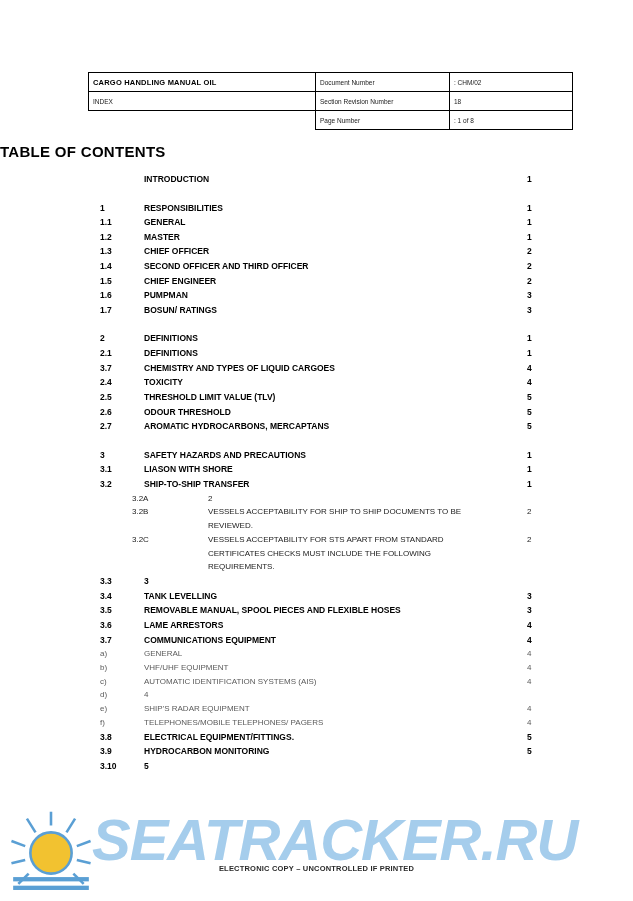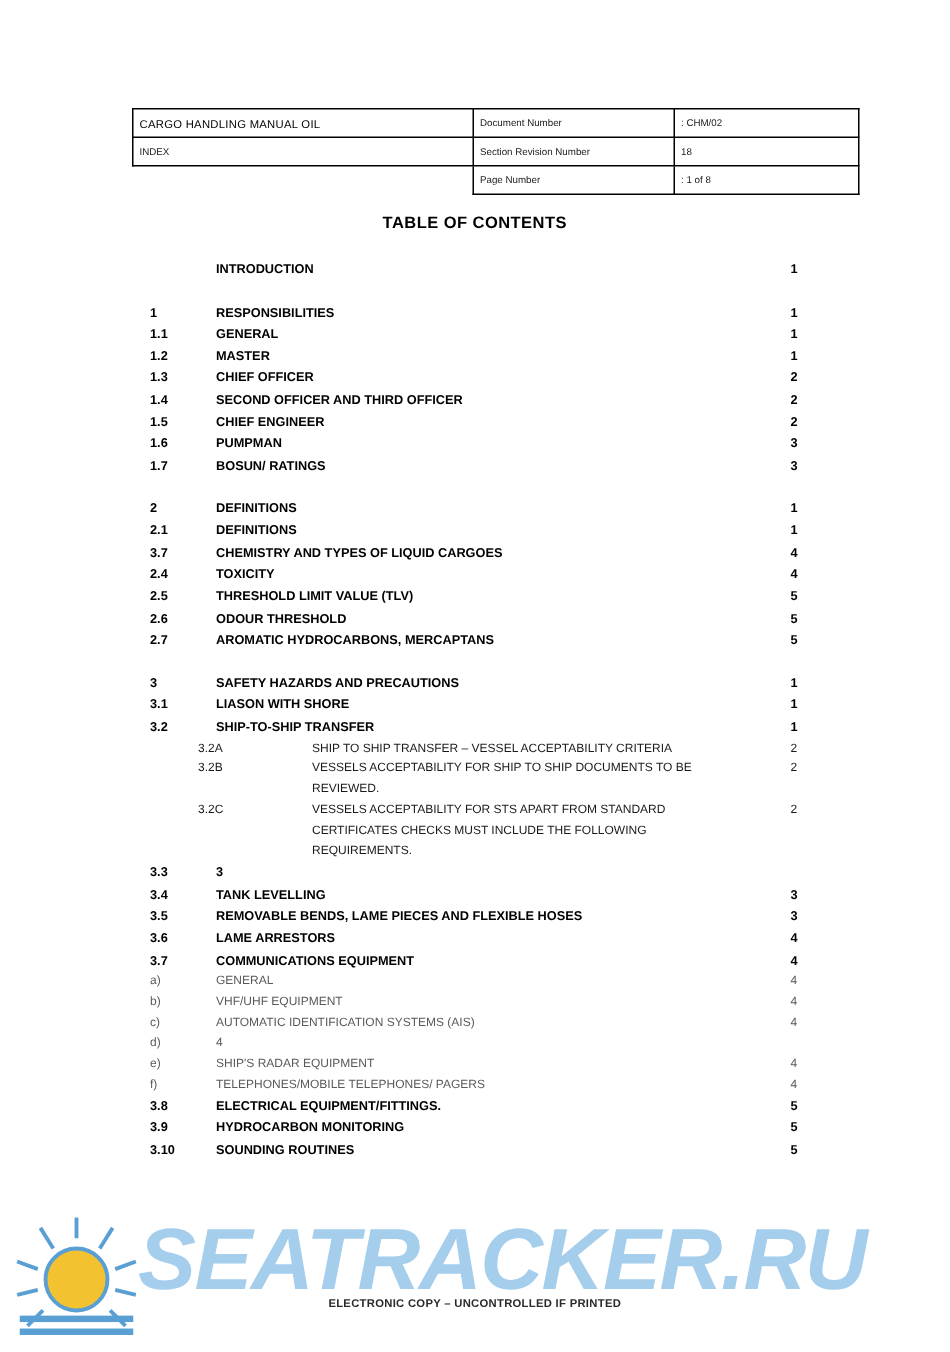--- a/index.html
+++ b/index.html
@@ -31,40 +31,39 @@
     table-layout: fixed;
   }
   .header-table td {
     border: 1px solid #000000;
     padding: 2px 4px;
     vertical-align: middle;
     height: 14px;
   }
   .hdr-title {
     font-size: 7.5px;
-    font-weight: normal;
+    font-weight: bold;
     letter-spacing: 0.2px;
   }
   .hdr-label {
     font-size: 6.5px;
     color: #1a1a1a;
   }
   .hdr-value {
     font-size: 6.5px;
     color: #1a1a1a;
   }
 
   
   .toc-title {
     position: absolute;
     top: 143px;
     left: 0;
     width: 633px;
-    text-align: center;
-    font-size: 11px;
+    font-size: 15px;
     font-weight: bold;
     letter-spacing: 0.3px;
   }
 
   
   .toc {
     position: absolute;
     left: 100px;
     top: 172px;
     width: 457px;
@@ -281,21 +280,20 @@
         <div class="txt">LIASON WITH SHORE</div>
         <div class="pg">1</div>
       </div>
       <div class="toc-row">
         <div class="num">3.2</div>
         <div class="txt">SHIP-TO-SHIP TRANSFER</div>
         <div class="pg">1</div>
       </div>
       <div class="toc-row sub">
         <div class="num">3.2A</div>
-        <div class="txt">SHIP TO SHIP TRANSFER – VESSEL ACCEPTABILITY CRITERIA</div>
         <div class="pg">2</div>
       </div>
       <div class="toc-row sub">
         <div class="num">3.2B</div>
         <div class="txt">VESSELS ACCEPTABILITY FOR SHIP TO SHIP DOCUMENTS TO BE REVIEWED.</div>
         <div class="pg">2</div>
       </div>
       <div class="toc-row sub">
         <div class="num">3.2C</div>
         <div class="txt">VESSELS ACCEPTABILITY FOR STS APART FROM STANDARD CERTIFICATES CHECKS MUST INCLUDE THE FOLLOWING REQUIREMENTS.</div>
@@ -305,21 +303,21 @@
         <div class="num">3.3</div>
         <div class="pg">3</div>
       </div>
       <div class="toc-row">
         <div class="num">3.4</div>
         <div class="txt">TANK LEVELLING</div>
         <div class="pg">3</div>
       </div>
       <div class="toc-row">
         <div class="num">3.5</div>
-        <div class="txt">REMOVABLE BENDS, LAME PIECES AND FLEXIBLE HOSES</div>
+        <div class="txt">REMOVABLE MANUAL, SPOOL PIECES AND FLEXIBLE HOSES</div>
         <div class="pg">3</div>
       </div>
       <div class="toc-row">
         <div class="num">3.6</div>
         <div class="txt">LAME ARRESTORS</div>
         <div class="pg">4</div>
       </div>
       <div class="toc-row">
         <div class="num">3.7</div>
         <div class="txt">COMMUNICATIONS EQUIPMENT</div>
@@ -359,21 +357,20 @@
         <div class="txt">ELECTRICAL EQUIPMENT/FITTINGS.</div>
         <div class="pg">5</div>
       </div>
       <div class="toc-row">
         <div class="num">3.9</div>
         <div class="txt">HYDROCARBON MONITORING</div>
         <div class="pg">5</div>
       </div>
       <div class="toc-row">
         <div class="num">3.10</div>
-        <div class="txt">SOUNDING ROUTINES</div>
         <div class="pg">5</div>
       </div>
     </div>
 
   <div class="footer-note">ELECTRONIC COPY – UNCONTROLLED IF PRINTED</div>
 
   <div class="watermark">
     <svg class="wm-sun" viewBox="0 0 100 100">
       <g stroke="#5a9fd4" stroke-width="3" fill="none">
         <line x1="50" y1="2" x2="50" y2="18"></line>

